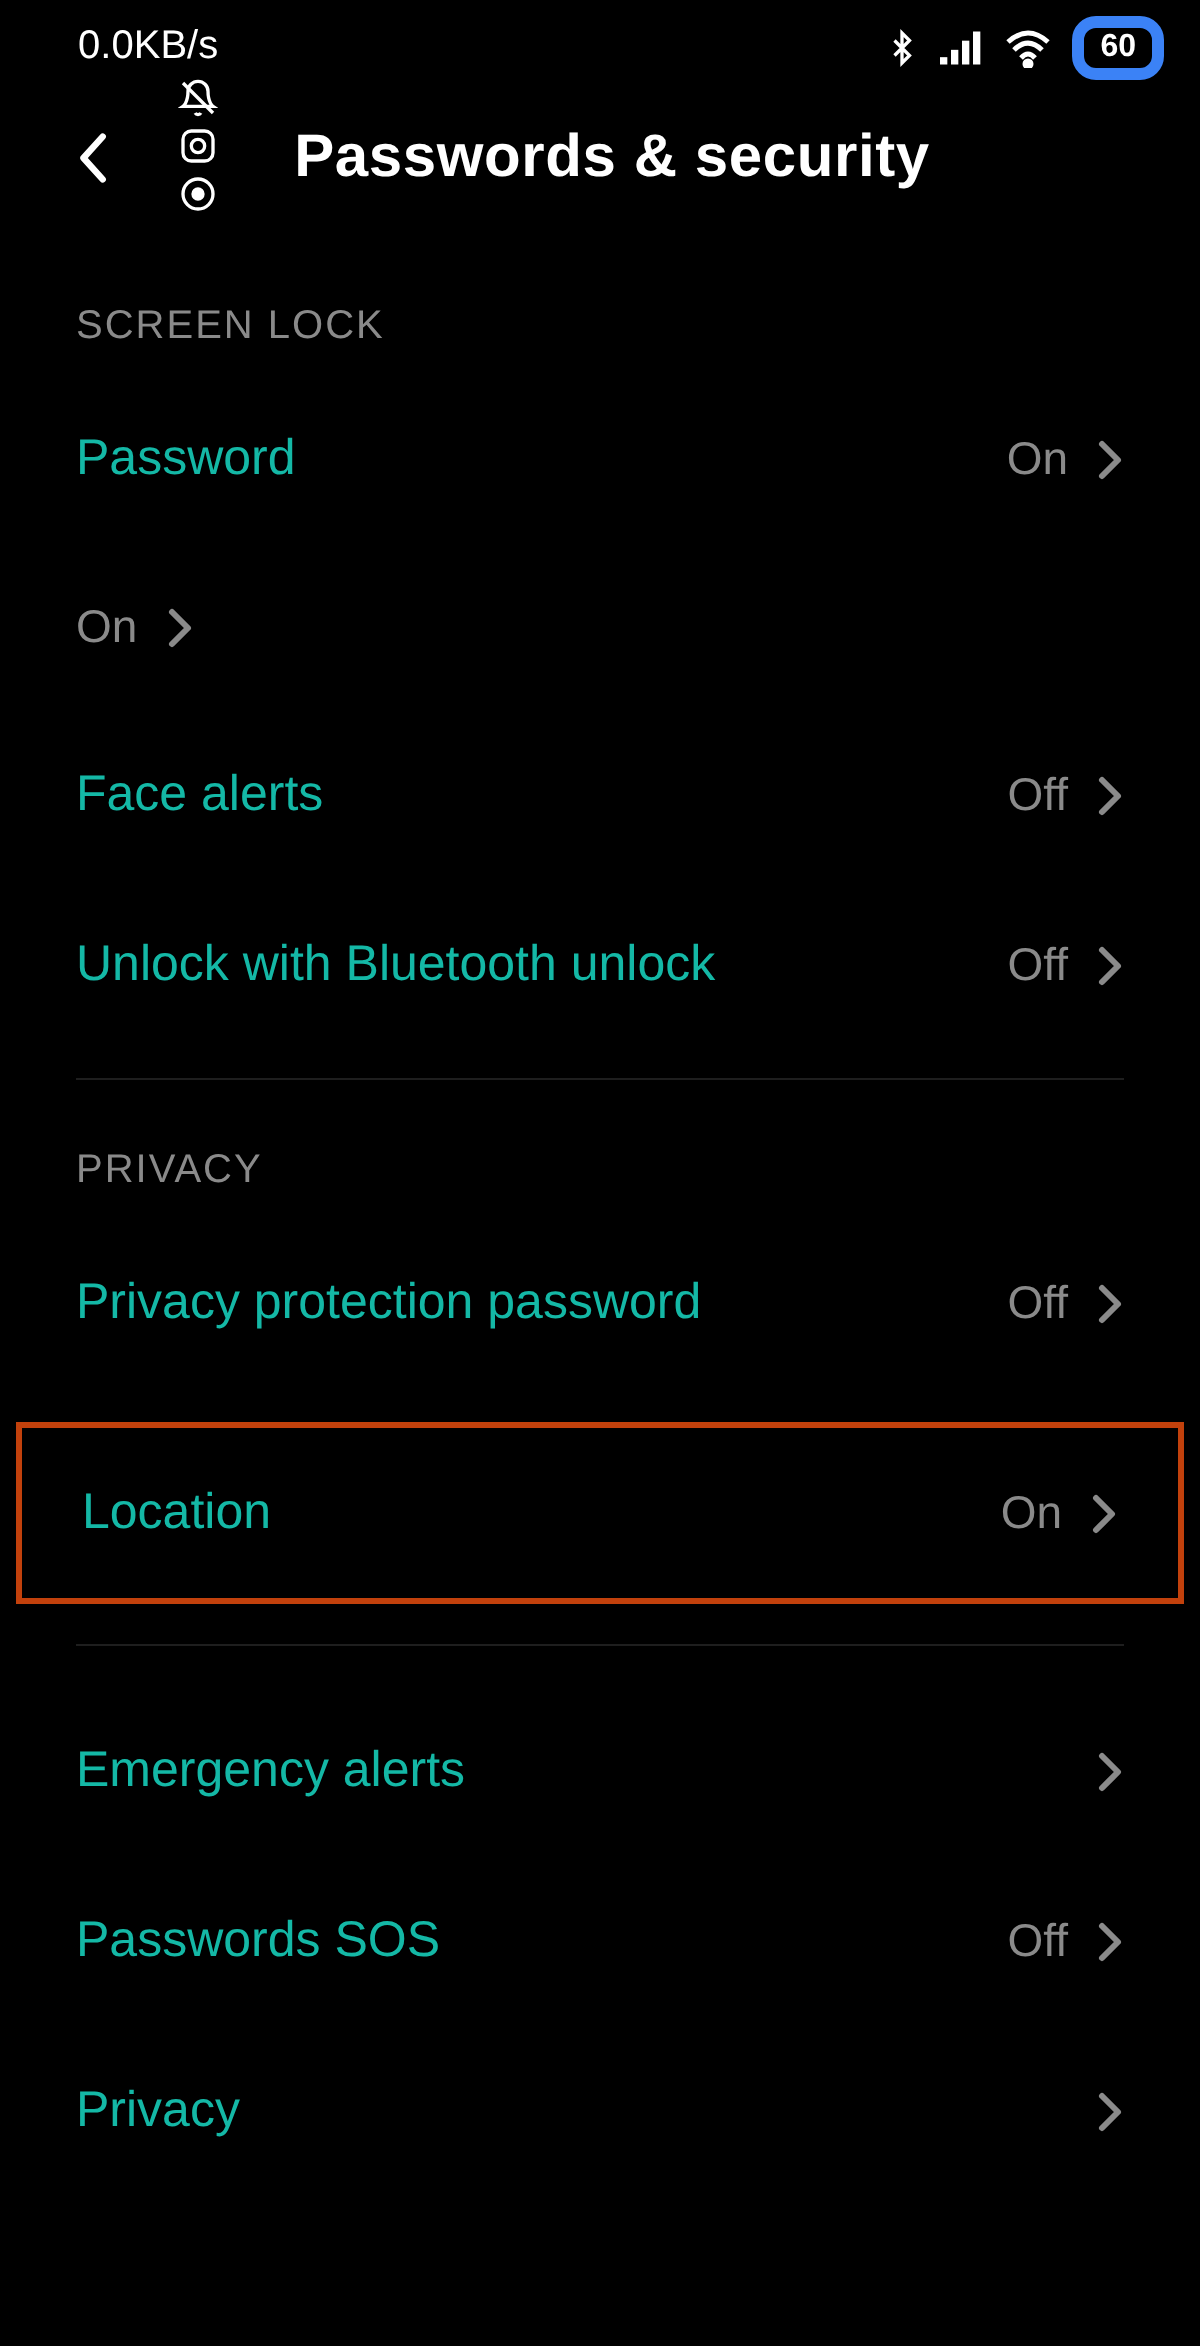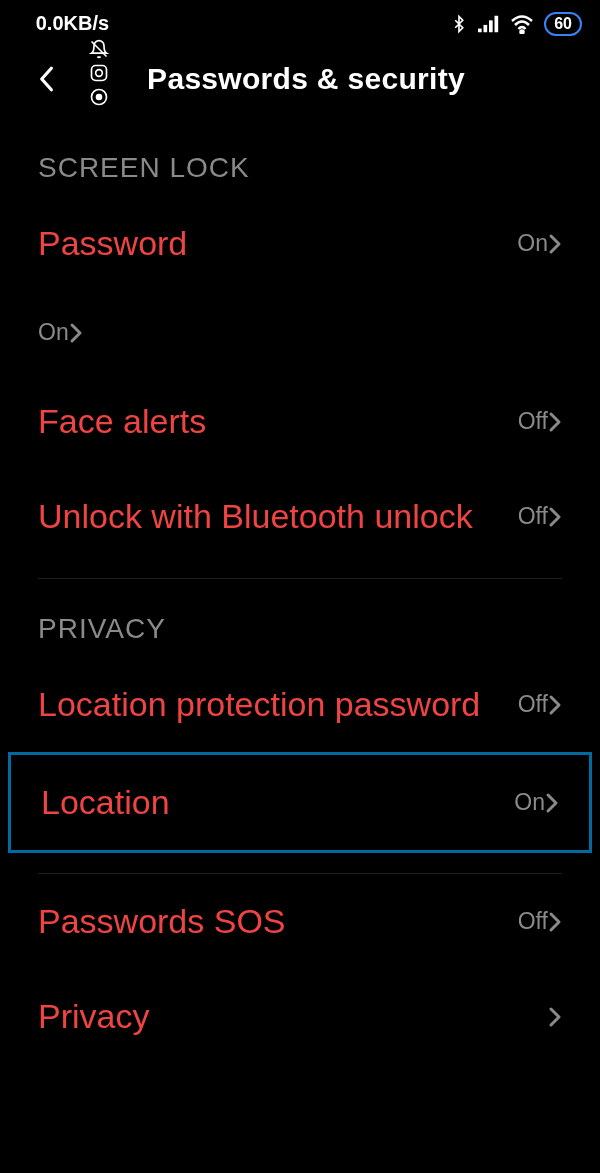--- a/index.html
+++ b/index.html
@@ -17,24 +17,24 @@
       align-items: center;
       padding: 8px 18px 4px 30px;
       height: 44px;
       font-size: 20px;
       font-weight: 500;
     }
     .status-left { display: flex; align-items: flex-end; gap: 4px; flex-direction: column; }
     .status-right { display: flex; align-items: center; gap: 10px; }
     .status-time { font-weight: 600; letter-spacing: 0.5px; }
     .status-divider { margin: 0 2px; }
-    .status-speed { font-weight: 700; margin-top: 16px; }
+    .status-speed { font-weight: 400; margin-top: 16px; }
     .status-icon { display: inline-flex; align-items: center; }
     .battery-pill {
-      border: 2px solid #3b82f6;
+      border: 6px solid #3b82f6;
       border-radius: 12px;
       padding: 0px 8px;
       font-size: 16px;
       font-weight: 600;
       line-height: 20px;
     }
     .header {
       display: flex;
       align-items: center;
       padding: 18px 20px 22px 32px;
@@ -49,56 +49,57 @@
     .header-title {
       flex: 1;
       text-align: center;
       font-size: 30px;
       font-weight: 600;
       letter-spacing: 0.3px;
     }
     .content { padding: 0 38px; }
     .section-header {
       color: #8a8a8a;
-      font-size: 28px;
+      font-size: 20px;
       font-weight: 500;
       letter-spacing: 1px;
       text-transform: uppercase;
       padding: 34px 0 12px 0;
     }
     .row {
       display: flex;
       align-items: center;
       justify-content: space-between;
       padding: 28px 0;
     }
     .row-label {
-      font-size: 34px;
+      font-size: 25px;
       font-weight: 400;
-      color: #ef4444;
+      color: #14b8a6;
       text-align: center;
     }
     .row-tail {
       display: flex;
       align-items: center;
+      gap: 14px;
       justify-content: space-between;
     }
     .row-value {
       font-size: 23px;
       color: #8a8a8a;
     }
     .chev { display: inline-flex; }
     .divider {
       height: 1px;
       background: #1e1e1e;
       margin: 14px 0 0 0;
     }
     .highlight {
-      border: 3px solid #0369a1;
-      margin: 0 -30px;
+      border: 3px solid #c2410c;
+      margin: 17px -30px;
       padding: 0 30px;
     }
     .highlight .row { padding: 28px 0; }
   </style>
 </head>
 <body>
 
 <div class="status-bar">
   <div class="status-left">
     <span class="status-time">9:49 PM</span>
@@ -207,21 +208,21 @@
           </svg>
         </span>
     </div>
   </div>
 
   <div class="divider"></div>
 
   <div class="section-header">PRIVACY</div>
 
   <div class="row">
-    <div class="row-label">Location protection password</div>
+    <div class="row-label">Privacy protection password</div>
     <div class="row-tail">
       <span class="row-value">Off</span>
       <span class="chev">
           <svg width="14" height="22" viewBox="0 0 14 22" fill="none" stroke="#8a8a8a" stroke-width="3" stroke-linecap="round" stroke-linejoin="round">
             <polyline points="3 3 11 11 3 19"></polyline>
           </svg>
         </span>
     </div>
   </div>
 
@@ -234,20 +235,31 @@
             <svg width="14" height="22" viewBox="0 0 14 22" fill="none" stroke="#8a8a8a" stroke-width="3" stroke-linecap="round" stroke-linejoin="round">
               <polyline points="3 3 11 11 3 19"></polyline>
             </svg>
           </span>
       </div>
     </div>
   </div>
 
   <div class="divider" style="margin-top:20px"></div>
 
+  <div class="row" style="margin-top:20px">
+    <div class="row-label">Emergency alerts</div>
+    <div class="row-tail">
+      <span class="row-value"></span>
+      <span class="chev">
+          <svg width="14" height="22" viewBox="0 0 14 22" fill="none" stroke="#8a8a8a" stroke-width="3" stroke-linecap="round" stroke-linejoin="round">
+            <polyline points="3 3 11 11 3 19"></polyline>
+          </svg>
+        </span>
+    </div>
+  </div>
 
   <div class="row">
     <div class="row-label">Passwords SOS</div>
     <div class="row-tail">
       <span class="row-value">Off</span>
       <span class="chev">
           <svg width="14" height="22" viewBox="0 0 14 22" fill="none" stroke="#8a8a8a" stroke-width="3" stroke-linecap="round" stroke-linejoin="round">
             <polyline points="3 3 11 11 3 19"></polyline>
           </svg>
         </span>

